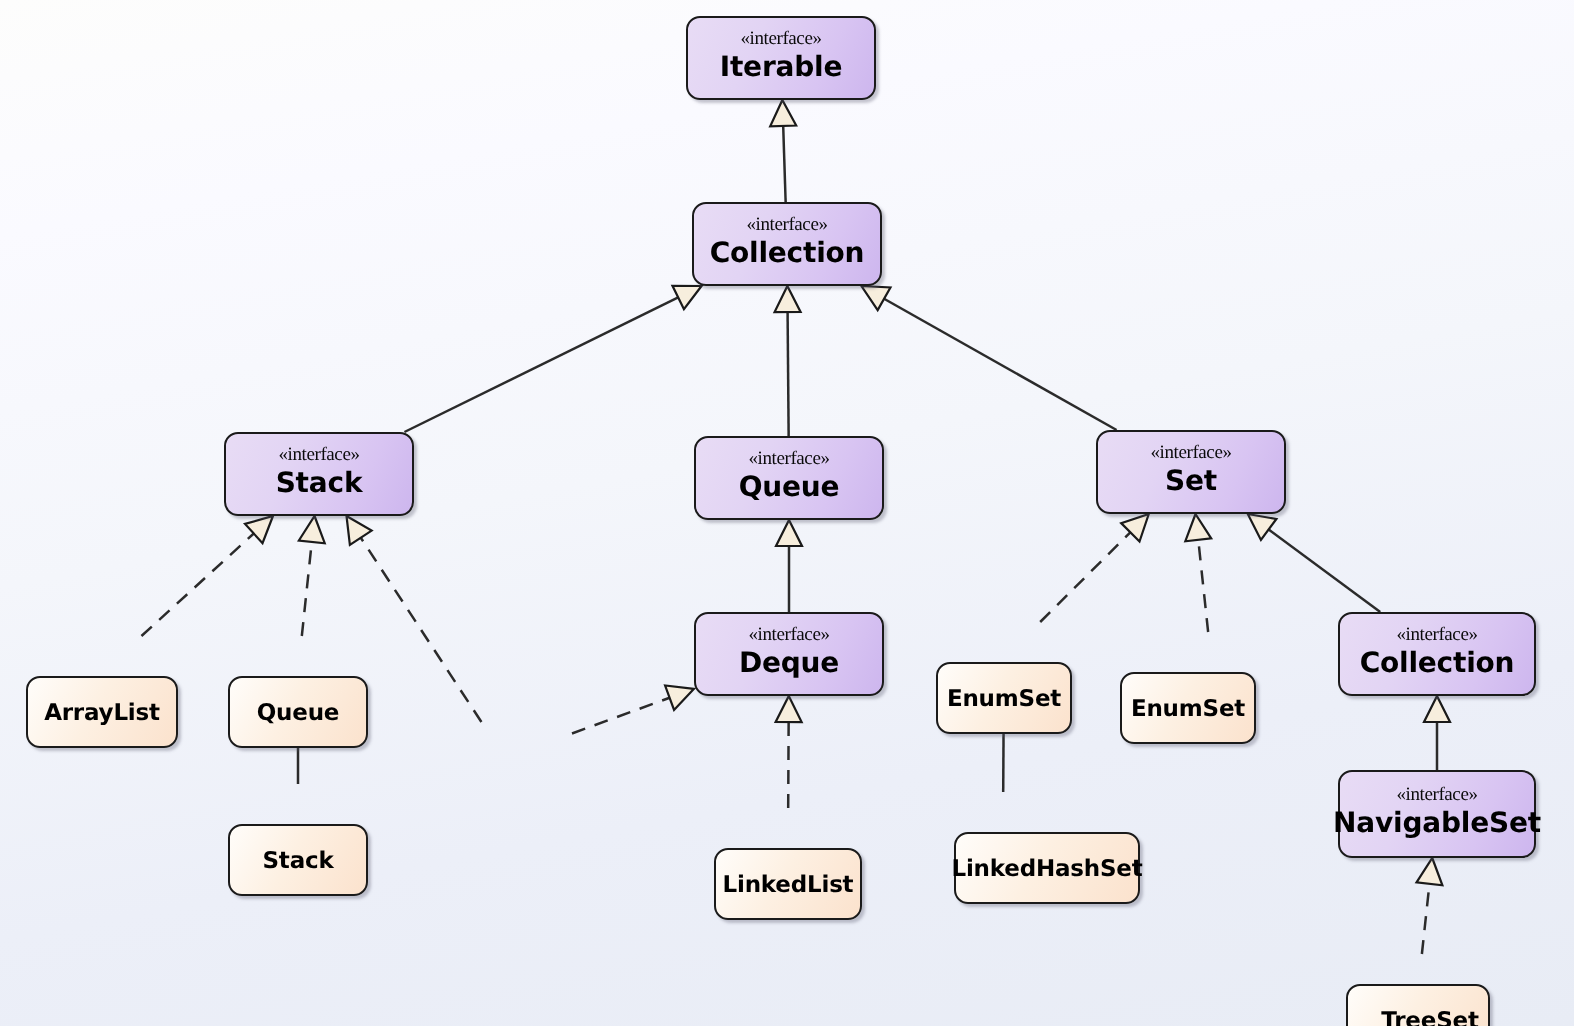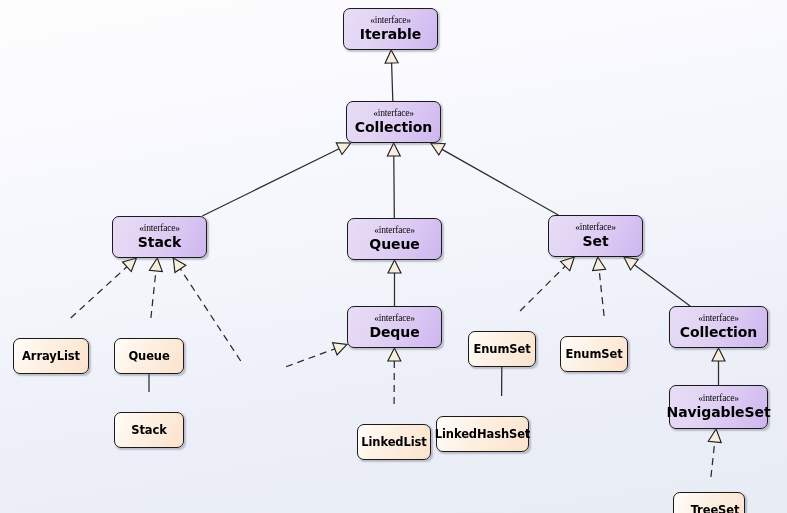--- a/index.html
+++ b/index.html
@@ -145,21 +145,21 @@
     <div class="node cls" style="left: 468px; top: 311px; width: 68px; height: 36px;">
       <div class="nname">EnumSet</div>
     </div>
     <div class="node cls" style="left: 560px; top: 316px; width: 68px; height: 36px;">
       <div class="nname">EnumSet</div>
     </div>
     <div class="node iface" style="left: 669px; top: 306px; width: 99px; height: 42px;">
       <div class="stereo">«interface»</div>
       <div class="nname">Collection</div>
     </div>
-    <div class="node cls" style="left: 436px; top: 396px; width: 93px; height: 36px;">
+    <div class="node cls" style="left: 477px; top: 396px; width: 93px; height: 36px;">
       <div class="nname">LinkedHashSet</div>
     </div>
     <div class="node iface" style="left: 669px; top: 385px; width: 99px; height: 44px;">
       <div class="stereo">«interface»</div>
       <div class="nname">NavigableSet</div>
     </div>
     <div class="node cls" style="left: 673px; top: 472px; width: 72px; height: 36px; padding-left: 12px;">
       <div class="nname">TreeSet</div>
     </div>
   </div>

